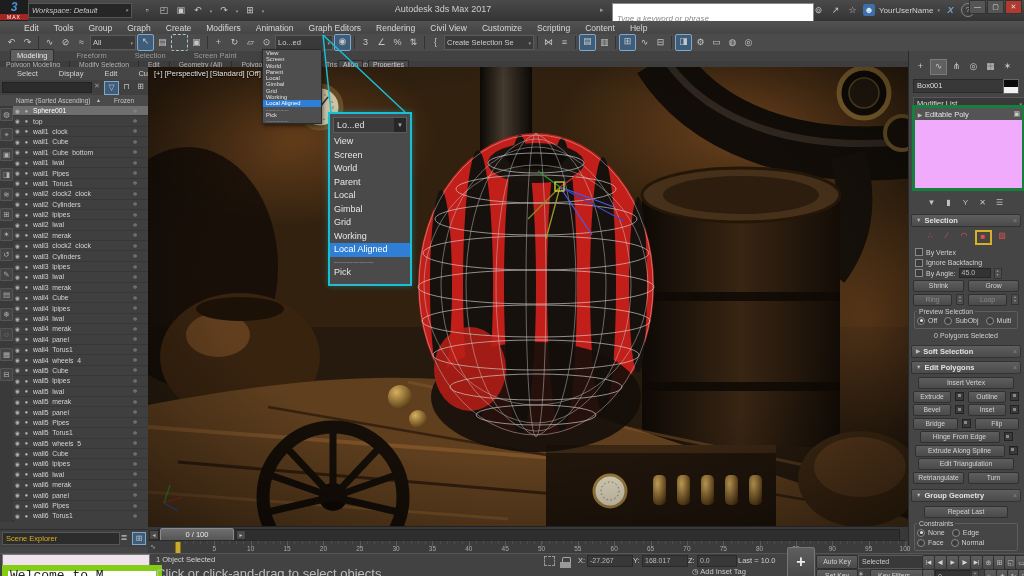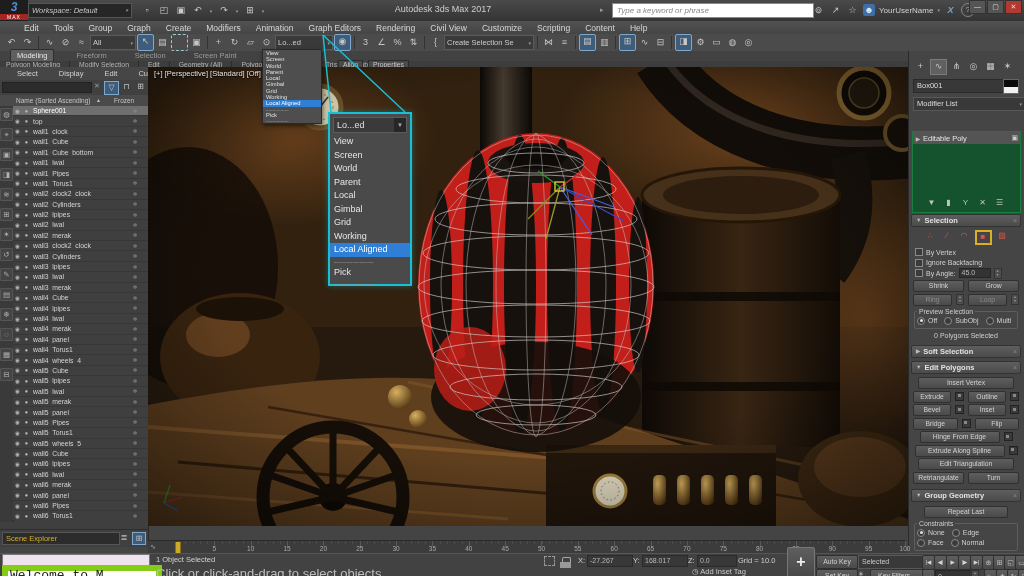--- a/index.html
+++ b/index.html
@@ -12,21 +12,21 @@
   #logo .three{font-size:12px;font-weight:bold;font-style:italic;color:#4b8fd4;line-height:14px;display:block;}
   #logo .max{display:block;background:#a32622;color:#fff;font-size:5px;line-height:6px;letter-spacing:1px;}
   #workspace{position:absolute;left:28px;top:3px;width:96px;height:13px;background:#262626;border:1px solid #555;
              font-size:7.5px;line-height:13px;padding:0 3px;color:#c8c8c8;display:flex;justify-content:space-between;font-style:italic;}
   #qat{position:absolute;left:140px;top:3px;display:flex;gap:3px;}
   .qtile{width:14px;height:14px;font-size:9px;line-height:14px;text-align:center;color:#c9c9c9;}
   .qcaret{width:6px;font-size:5px;line-height:16px;color:#999;text-align:center;}
   #app-title{position:absolute;left:443px;top:4px;transform:translateX(-50%);font-size:9px;color:#cfcfcf;white-space:nowrap;}
   #search-arrow{position:absolute;left:600px;top:6px;font-size:7px;color:#999;}
   #search-box{position:absolute;left:612px;top:3px;width:192px;height:13px;background:#fff;border:1px solid #888;
-              font-size:8px;font-style:italic;color:#888;line-height:13px;padding:0 4px;overflow:hidden;white-space:nowrap;}
+              font-size:8px;font-style:italic;color:#888;line-height:13px;padding:8px 4px;overflow:hidden;white-space:nowrap;}
   #comm-icons{position:absolute;left:812px;top:3px;display:flex;gap:4px;align-items:center;}
   .citile{width:13px;height:13px;font-size:9px;line-height:13px;text-align:center;color:#c9c9c9;}
   #avatar{width:12px;height:12px;background:#3d6fa8;border-radius:2px;color:#dce8f4;font-size:9px;line-height:12px;text-align:center;}
   #username{font-size:8px;color:#d0d0d0;white-space:nowrap;}
   #help-q{width:12px;height:12px;border:1px solid #888;border-radius:50%;font-size:8px;line-height:12px;text-align:center;color:#bbb;}
   #winbtns{position:absolute;right:2px;top:0;display:flex;gap:1px;}
   .wbtn{width:15px;height:12px;font-size:7px;line-height:12px;text-align:center;color:#ddd;background:#555;border:1px solid #333;}
   .wbtn.close{background:#b03a30;}
   
   #menubar{position:absolute;left:0;top:21px;width:1024px;height:13px;background:linear-gradient(#525252,#454545);
@@ -101,21 +101,21 @@
   #cmdpanel{position:absolute;left:908px;top:51px;width:116px;height:495px;background:#454545;border-left:1px solid #2a2a2a;}
   #cptabs{position:absolute;left:4px;top:8px;display:flex;gap:2px;}
   .cptab{width:15px;height:14px;font-size:9px;line-height:14px;text-align:center;color:#c8c8c8;}
   .cptab.active{background:#606060;border:1px solid #7a7a7a;line-height:12px;}
   #objname{position:absolute;left:4px;top:28px;width:84px;height:12px;background:#383838;border:1px solid #2a2a2a;
            font-size:7.5px;color:#ddd;line-height:12px;padding:0 3px;}
   #colorswatch{position:absolute;left:94px;top:28px;width:14px;height:13px;border:1px solid #666;
                background:linear-gradient(180deg,#0a0a0a 55%,#f2f2f2 55%);}
   #modlist{position:absolute;left:4px;top:46px;width:105px;height:12px;background:#393939;border:1px solid #585858;
            font-size:7.5px;color:#ddd;line-height:12px;padding:0 3px;display:flex;justify-content:space-between;}
-  #stackbox{position:absolute;left:3px;top:80px;width:107px;height:80px;background:#14532d;border:1px solid #15803d;}
+  #stackbox{position:absolute;left:3px;top:54px;width:107px;height:80px;background:#f0abfc;border:3px solid #15803d;}
   #stackrow{height:12px;background:#545454;display:flex;align-items:center;font-size:7.5px;color:#e4e4e4;}
   #stackrow .ar{width:10px;font-size:6px;text-align:center;color:#bbb;}
   #stackrow .li{margin-left:auto;margin-right:2px;font-size:7px;color:#ccc;}
   #stacktools{position:absolute;left:0px;top:146px;width:113px;display:flex;justify-content:center;gap:5px;}
   .sttile{width:12px;height:12px;font-size:8px;line-height:12px;text-align:center;color:#c2c2c2;}
   #rollarea{position:absolute;left:2px;top:163px;width:110px;height:330px;}
   .rollout{margin-bottom:3px;}
   .rohead{height:11px;background:linear-gradient(#5e5e5e,#4b4b4b);border:1px solid #333;border-radius:2px;
           font-size:7.5px;font-weight:bold;color:#e2e2e2;line-height:11px;padding-left:4px;display:flex;}
   .rohead .ra{font-size:5.5px;margin-right:3px;color:#bbb;}
@@ -918,20 +918,26 @@
           </div>
           <div class="btnrow">
             <div class="pbtn">Create</div>
             <div class="pbtn">Collapse</div>
           </div>
         </div>
       </div>
     </div>
   </div>
 
+  <div id="timeslider">
+    <div class="ts-arr" style="left:1px;">◄</div>
+    <div id="ts-track"></div>
+    <div id="ts-handle">0 / 100</div>
+    <div class="ts-arr" style="left:88px;">►</div>
+  </div>
 
   <div id="trackbar">
     <div id="tbicons">∿</div>
     <div id="framemarker"></div>
   <span class="tick" style="left: 66.35px;">5</span>
       <span class="tick" style="left: 102.7px;">10</span>
       <span class="tick" style="left: 139.05px;">15</span>
       <span class="tick" style="left: 175.4px;">20</span>
       <span class="tick" style="left: 211.75px;">25</span>
       <span class="tick" style="left: 248.1px;">30</span>
@@ -958,21 +964,21 @@
     <div id="promptline">Click or click-and-drag to select objects</div>
 
     <div class="sbicon" style="left:544px;border:1px dashed #999;width:9px;height:8px;"></div>
     <div class="sblock" style="left:562px;"></div>
     <span class="coordlab" style="left:578px;">X:</span>
     <span class="coordfld" style="left:587px;width:40px;">-27.267</span>
     <span class="coordlab" style="left:633px;">Y:</span>
     <span class="coordfld" style="left:642px;width:40px;">168.017</span>
     <span class="coordlab" style="left:688px;">Z:</span>
     <span class="coordfld" style="left:697px;width:34px;">0.0</span>
-    <span id="gridlab" style="left:738px;">Grid = 10.0</span>
+    <span id="gridlab" style="left:738px;">Last = 10.0</span>
     <span id="timetag" style="left:692px;">
       <span>◷</span>
       <span>Add Inset Tag</span>
     </span>
 
     <div id="movetile">+</div>
     <div class="skbtn" style="left:816px;top:1px;">Auto Key</div>
     <div class="skbtn" style="left:816px;top:15px;">Set Key</div>
     <div id="seldd">
       <span>Selected</span>

